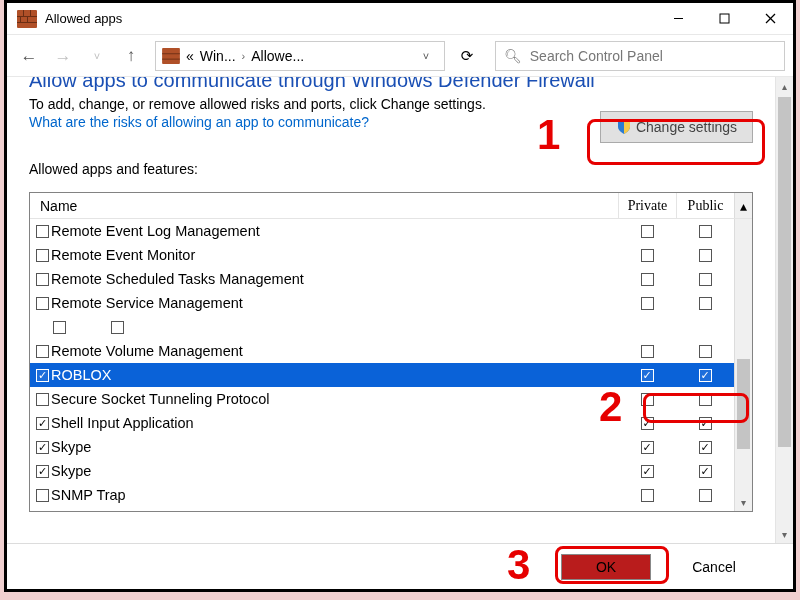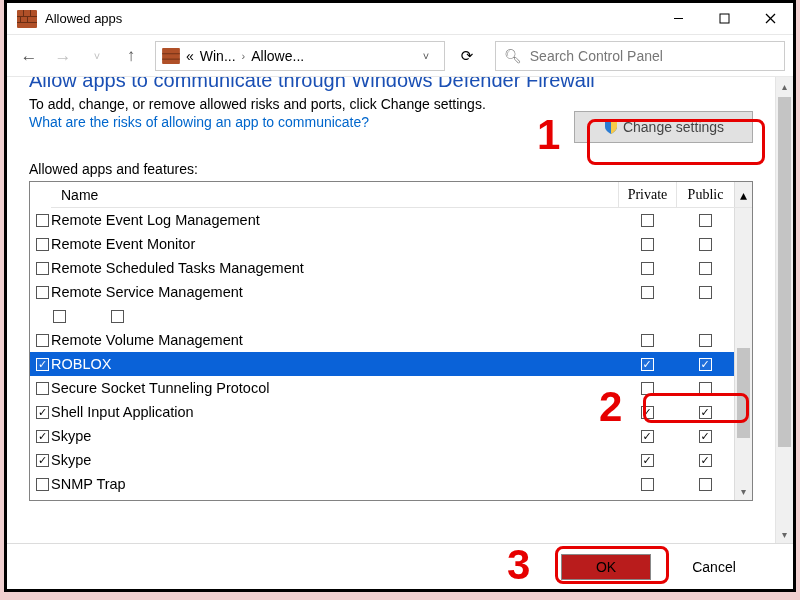--- a/index.html
+++ b/index.html
@@ -18,24 +18,24 @@
   .addrbar .crumb { white-space: nowrap; }
   .addrbar .chev { color: #666; font-size: 11px; }
   .addrdrop { width:24px; display:flex; justify-content:center; font-size:11px; color:#555; }
   .refresh { width: 32px; height: 30px; display: flex; align-items: center; justify-content: center; font-size: 15px; }
   .searchbar { flex: 1; display: flex; align-items: center; border: 1px solid #ccc; height: 30px; padding: 0 8px; gap: 8px; color: #777; font-size: 14px; margin-left: 6px; }
   .content { position: relative; height: calc(100% - 32px - 42px - 46px); overflow: hidden; }
   .page { padding: 0 22px 0 22px; width: calc(100% - 18px); }
   .heading { color: #1a4fb4; font-size: 20px; margin-top: -8px; }
   .helptext { font-size: 14px; margin-top: 4px; }
   .linktext { color: #0066cc; font-size: 14px; margin-top: 2px; display:inline-block; }
-  .changebtn { position: absolute; right: 40px; top: 34px; width: 179px; height: 32px; background: #e1e1e1; border: 1px solid #aaa; display: flex; align-items: center; justify-content: center; font-size: 14px; color:#444; }
+  .changebtn { position: absolute; right: 40px; top: 34px; width: 153px; height: 32px; background: #e1e1e1; border: 1px solid #aaa; display: flex; align-items: center; justify-content: center; font-size: 14px; color:#444; }
   .shield { width: 16px; height: 16px; margin-right: 4px; }
   .listlabel { font-size: 14px; margin-top: 30px; }
-  .listbox { border: 1px solid #828282; margin-top: 4px; height: 320px; position: relative; padding-left: 21px; }
+  .listbox { border: 1px solid #828282; margin-top: 15px; height: 320px; position: relative; }
   .listhead { display: flex; height: 26px; align-items: center; border-bottom: 1px solid #e4e4e4; font-size: 14px; }
   .col-name { flex: 1; padding-left: 10px; }
   .col-priv, .col-pub { width: 58px; text-align: right; border-left: 1px solid #e4e4e4; height: 100%; display:flex; align-items:center; justify-content:center;font-family:Liberation Serif, serif;}
   .col-scroll { width: 18px; background: #f0f0f0; border-left:1px solid #dcdcdc; height:100%; display:flex; align-items:flex-start; justify-content:center; padding-top:5px; }
   .listbody { position: absolute; top: 26px; left: 0; right: 0; bottom: 0; overflow: hidden; }
   .row { display: flex; height: 24px; align-items: center; font-size: 14.5px; text-align: center; }
   .row.selected { background: #0a62d8; color: #fff; }
   .cell-name { flex: 1; display: flex; align-items: center; padding-left: 6px; gap: 2px; }
   .cb { width: 13px; height: 13px; border: 1px solid #555; display: inline-flex; align-items: center; justify-content: center; font-size: 11px; line-height: 1; }
   .row.selected .cb { border-color: #fff; background: rgba(255,255,255,0.08); }

